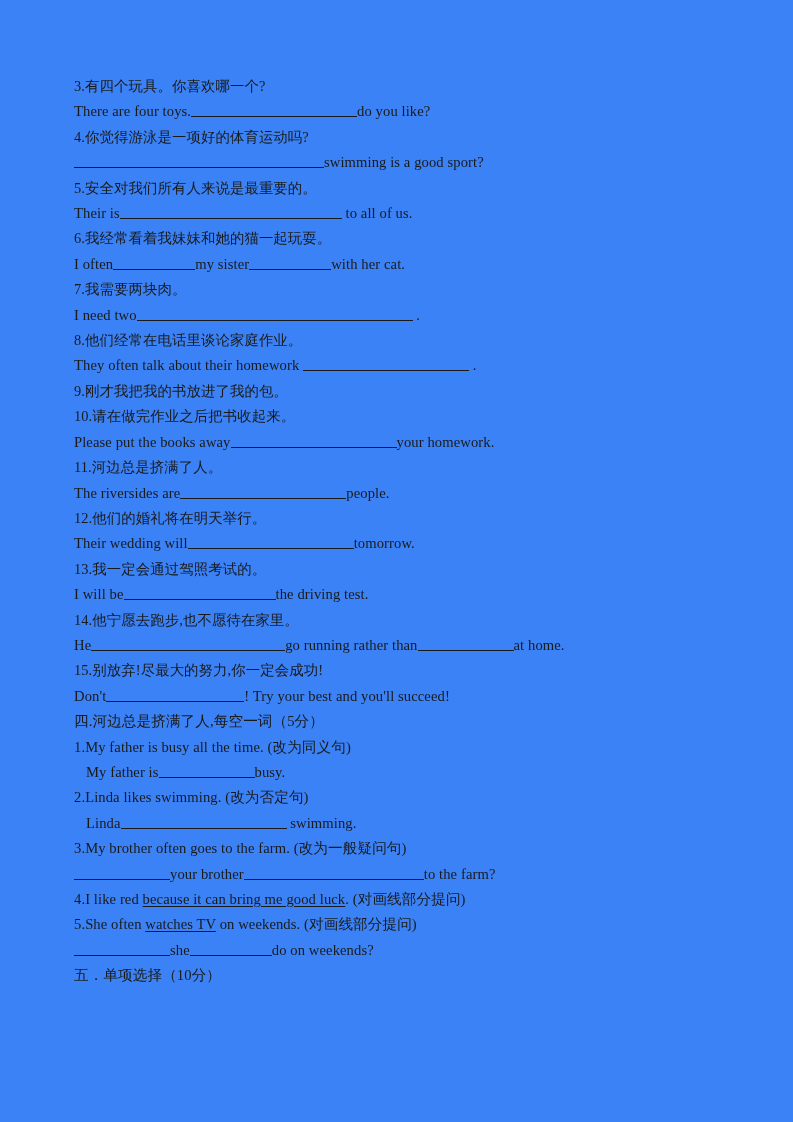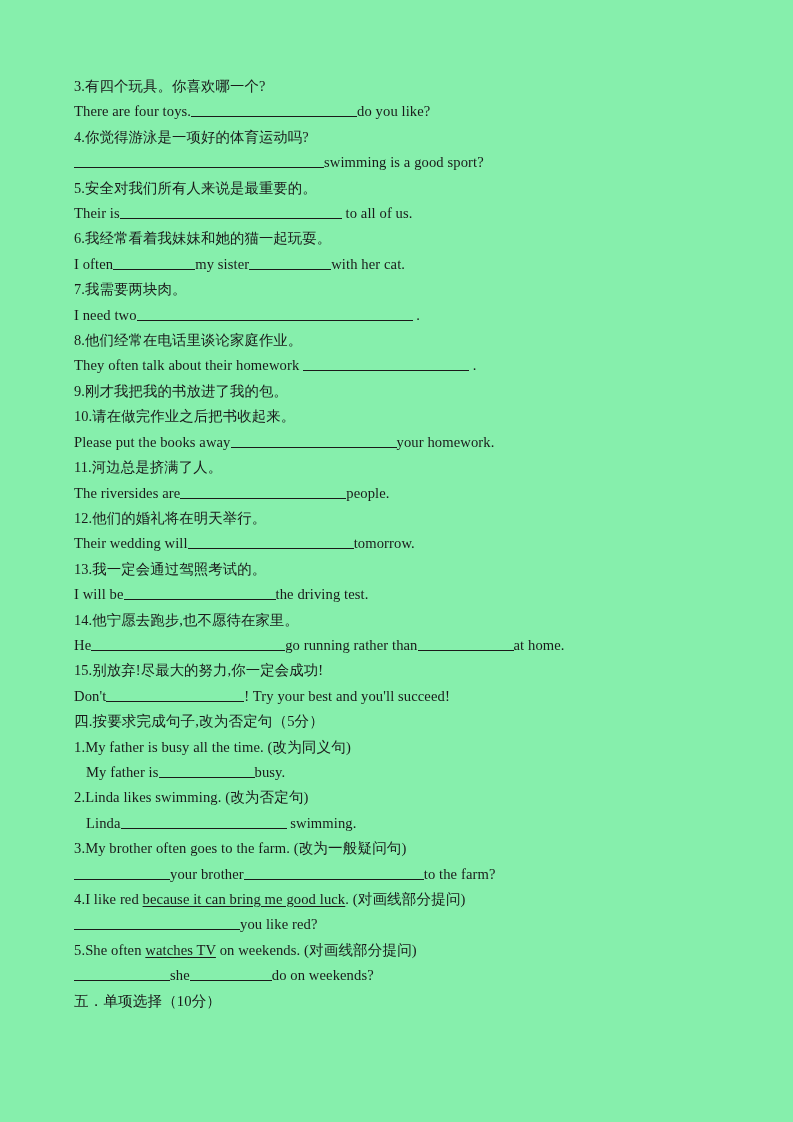--- a/index.html
+++ b/index.html
@@ -14,21 +14,21 @@
     font-family: "Liberation Serif", "DejaVu Serif", serif;
     color: #1a1a1a;
     overflow: hidden;
   }
   .page {
     position: absolute;
     left: 0;
     top: 0;
     width: 793px;
     height: 1122px;
-    background: #86efac;
+    background: #3b82f6;
   }
   .content {
     position: absolute;
     left: 74px;
     top: 74px;
     width: 650px;
   }
   .line {
     font-size: 14.6px;
     line-height: 25.4px;
@@ -103,33 +103,32 @@
 
     <div class="line cn">13.我一定会通过驾照考试的。</div>
     <div class="line"><span>I will be</span><span class="blank b-22"></span><span>the driving test.</span></div>
 
     <div class="line cn">14.他宁愿去跑步,也不愿待在家里。</div>
     <div class="line"><span>He</span><span class="blank b-28"></span><span>go running rather than</span><span class="blank b-14"></span><span>at home.</span></div>
 
     <div class="line cn">15.别放弃!尽最大的努力,你一定会成功!</div>
     <div class="line"><span>Don't</span><span class="blank b-20"></span><span>! Try your best and you'll succeed!</span></div>
 
-    <div class="line cn section">四.按要求完成句子,改为否定句（5分）</div>
+    <div class="line cn section">四.河边总是挤满了人,每空一词（5分）</div>
 
     <div class="line">1.My father is busy all the time. (改为同义句)</div>
     <div class="line indent"><span>My father is</span><span class="blank b-14"></span><span>busy.</span></div>
 
     <div class="line">2.Linda likes swimming. (改为否定句)</div>
     <div class="line indent"><span>Linda</span><span class="blank b-24"></span><span> swimming.</span></div>
 
     <div class="line">3.My brother often goes to the farm. (改为一般疑问句)</div>
     <div class="line"><span class="blank b-14"></span><span>your brother</span><span class="blank b-26"></span><span>to the farm?</span></div>
 
     <div class="line"><span>4.I like red </span><span class="ul">because it can bring me good luck</span><span>. (对画线部分提问)</span></div>
-    <div class="line"><span class="blank b-24"></span><span>you like red?</span></div>
 
     <div class="line"><span>5.She often </span><span class="ul">watches TV</span><span> on weekends. (对画线部分提问)</span></div>
     <div class="line"><span class="blank b-14"></span><span>she</span><span class="blank b-12"></span><span>do on weekends?</span></div>
 
     <div class="line cn section">五．单项选择（10分）</div>
 
   </div>
 </div>
 
 </body></html>

